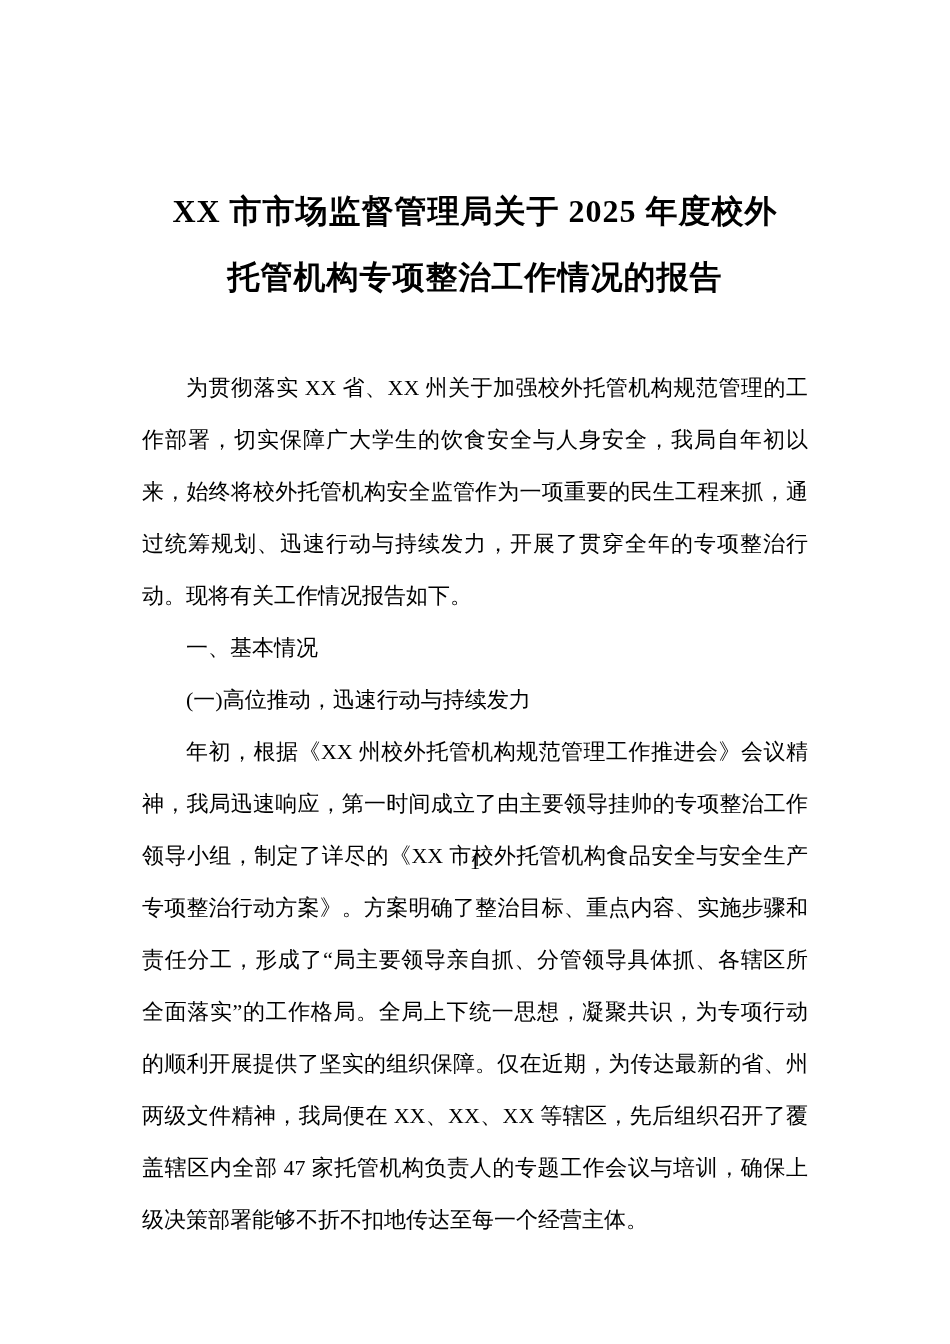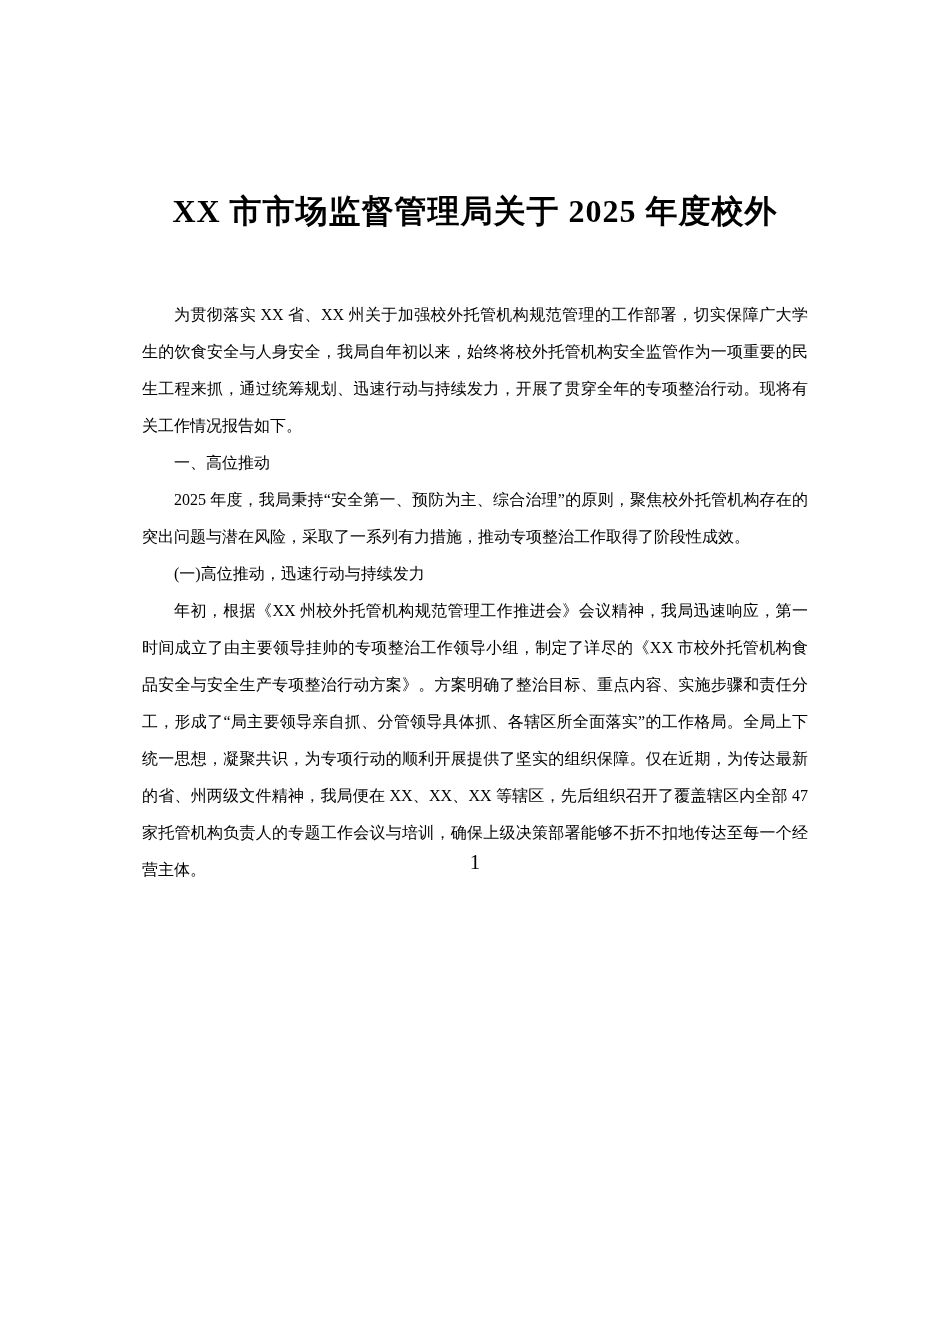--- a/index.html
+++ b/index.html
@@ -28,22 +28,22 @@
       font-weight: bold;
       text-align: center;
       line-height: 66px;
       letter-spacing: 1px;
     }
     .title-line {
       display: block;
       white-space: nowrap;
     }
     .doc-body {
-      font-size: 16px;
-      line-height: 37px;
+      font-size: 22px;
+      line-height: 52px;
       text-align: justify;
       text-justify: inter-ideograph;
     }
     .para {
       margin: 0;
       text-indent: 2em;
       word-break: break-all;
     }
     .page-number {
       position: absolute;
@@ -55,25 +55,25 @@
       color: #000000;
     }
   </style>
 </head>
 <body>
 
 <div class="page">
 
   <h1 class="doc-title">
     <span class="title-line">XX 市市场监督管理局关于 2025 年度校外</span>
+    <span class="title-line">托管机构专项整治工作情况的报告</span>
   </h1>
 
   <div class="doc-body">
     <p class="para">为贯彻落实 XX 省、XX 州关于加强校外托管机构规范管理的工作部署，切实保障广大学生的饮食安全与人身安全，我局自年初以来，始终将校外托管机构安全监管作为一项重要的民生工程来抓，通过统筹规划、迅速行动与持续发力，开展了贯穿全年的专项整治行动。现将有关工作情况报告如下。</p>
-    <p class="para">一、高位推动</p>
-    <p class="para">2025 年度，我局秉持“安全第一、预防为主、综合治理”的原则，聚焦校外托管机构存在的突出问题与潜在风险，采取了一系列有力措施，推动专项整治工作取得了阶段性成效。</p>
+    <p class="para">一、基本情况</p>
     <p class="para">(一)高位推动，迅速行动与持续发力</p>
     <p class="para">年初，根据《XX 州校外托管机构规范管理工作推进会》会议精神，我局迅速响应，第一时间成立了由主要领导挂帅的专项整治工作领导小组，制定了详尽的《XX 市校外托管机构食品安全与安全生产专项整治行动方案》。方案明确了整治目标、重点内容、实施步骤和责任分工，形成了“局主要领导亲自抓、分管领导具体抓、各辖区所全面落实”的工作格局。全局上下统一思想，凝聚共识，为专项行动的顺利开展提供了坚实的组织保障。仅在近期，为传达最新的省、州两级文件精神，我局便在 XX、XX、XX 等辖区，先后组织召开了覆盖辖区内全部 47 家托管机构负责人的专题工作会议与培训，确保上级决策部署能够不折不扣地传达至每一个经营主体。</p>
   </div>
 
   <div class="page-number">1</div>
 
 </div>
 
 </body></html>

